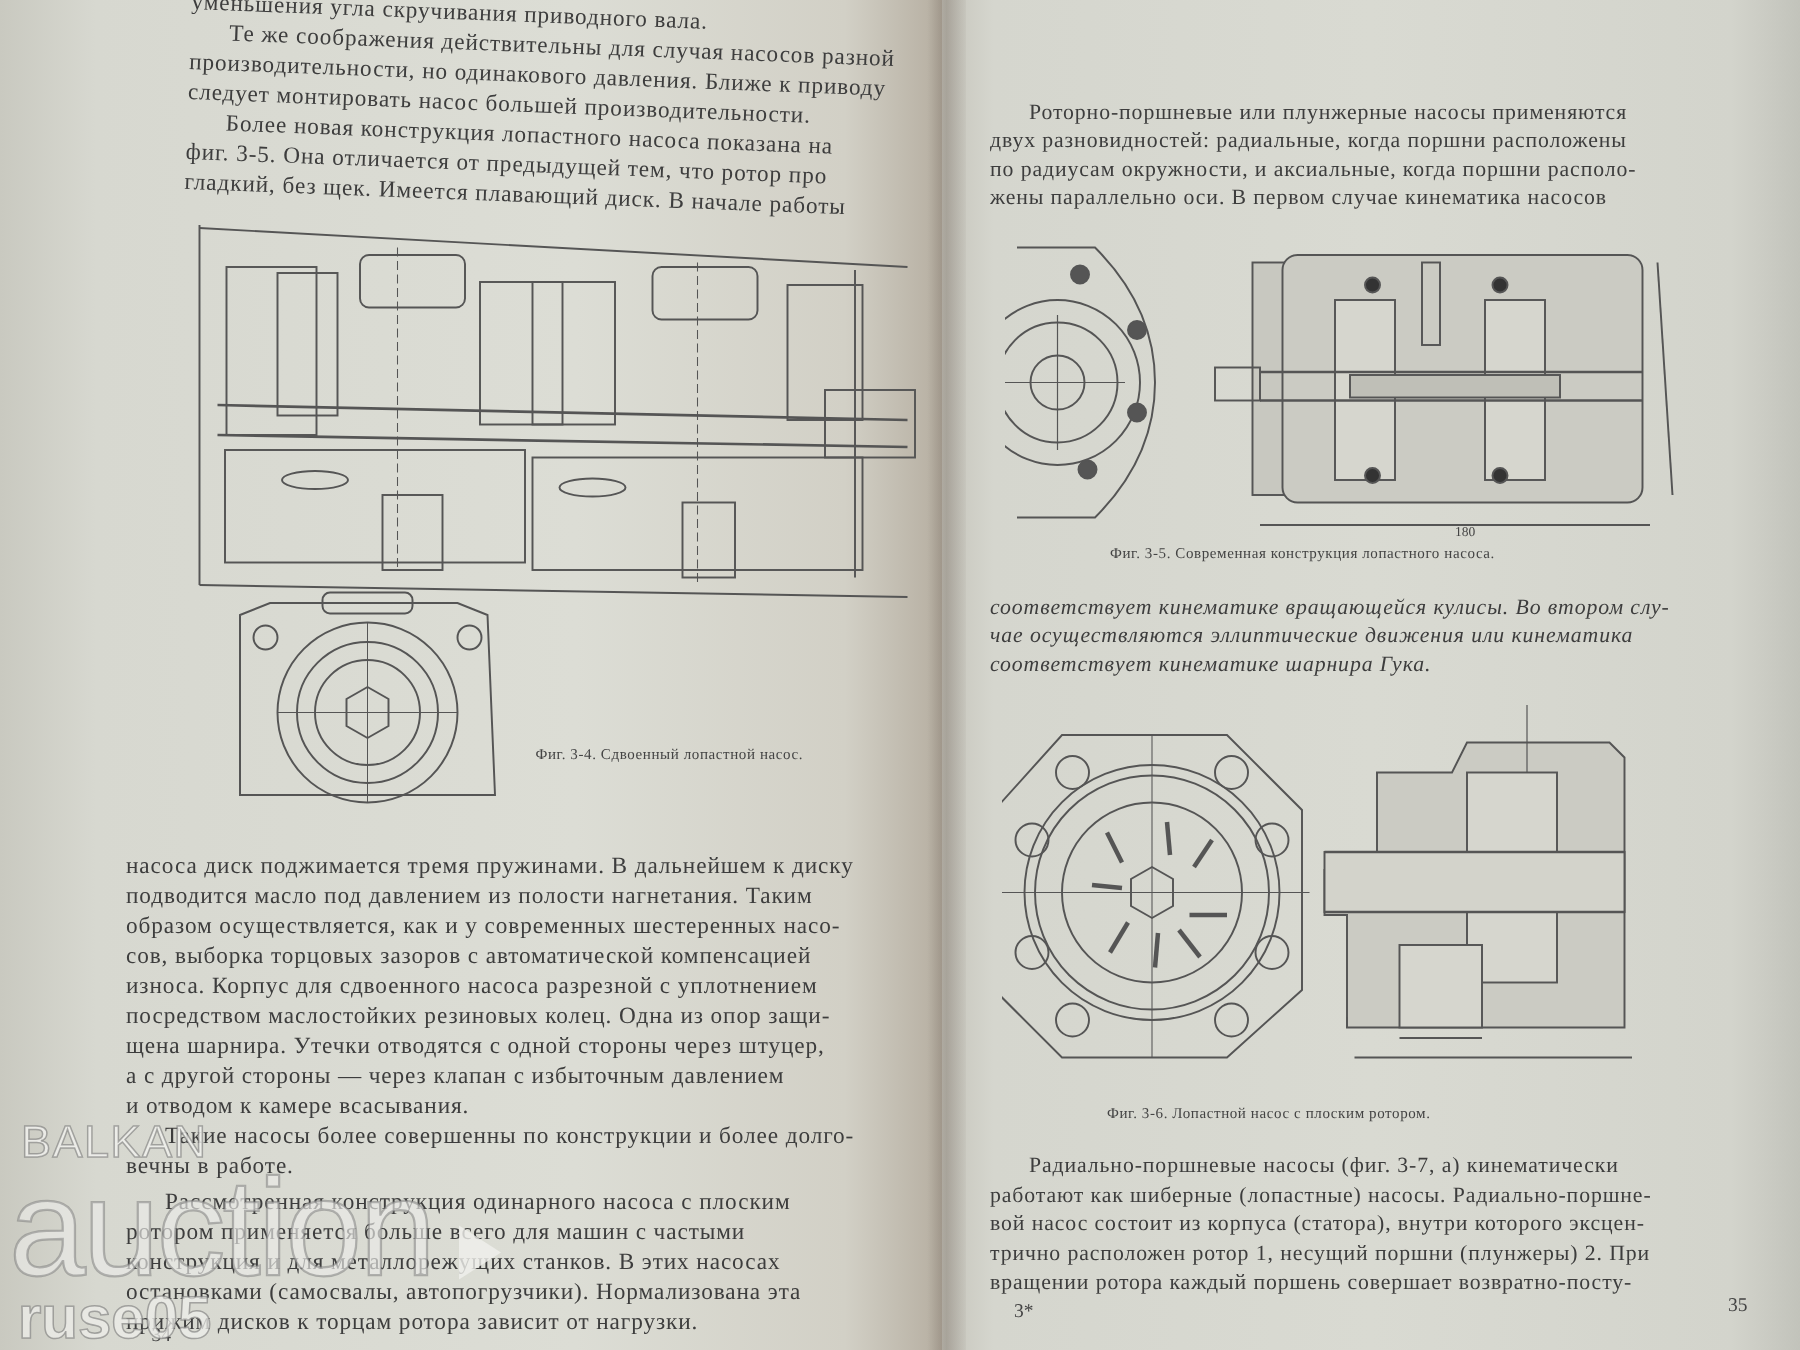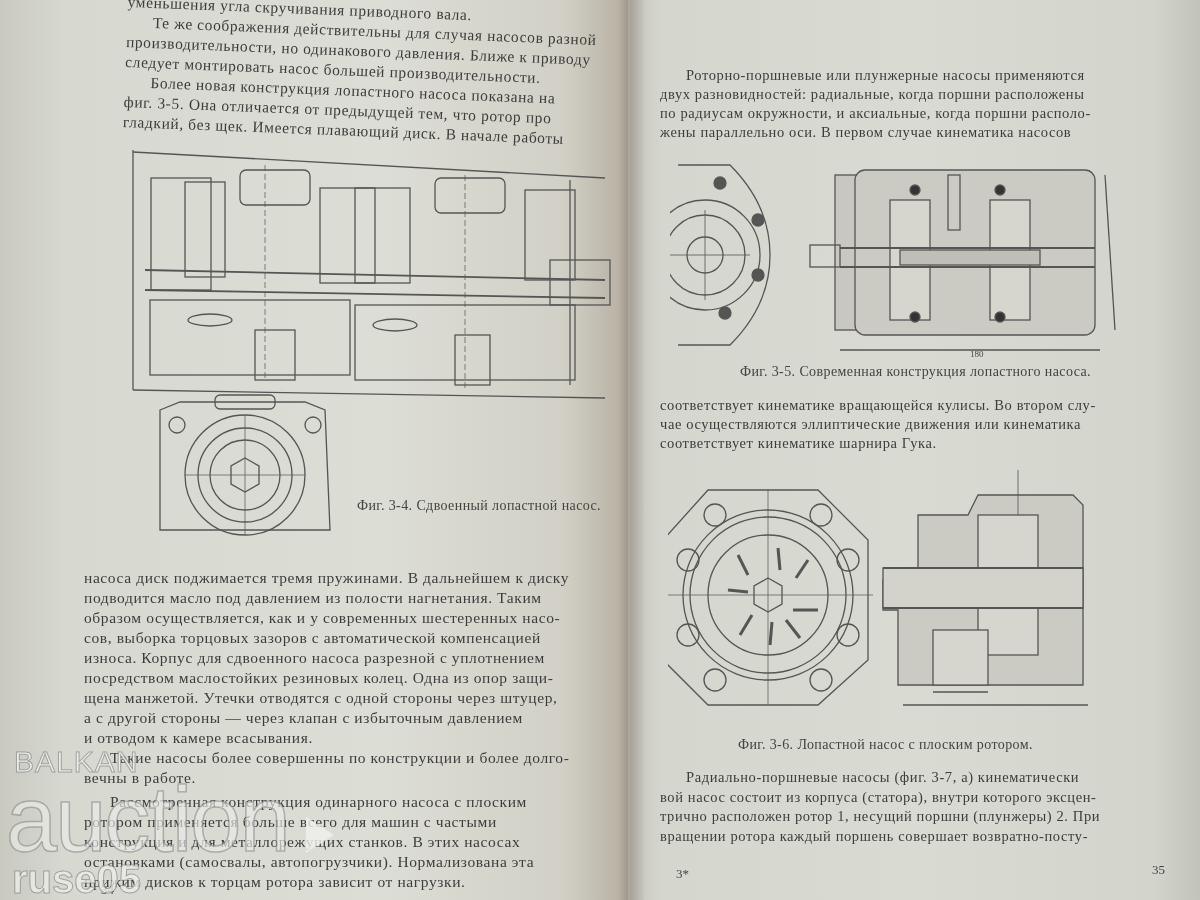--- a/index.html
+++ b/index.html
@@ -18,21 +18,21 @@
     background:linear-gradient(90deg,#c6c4bb 0%,#d5d6ce 6%,#d9dad2 50%,#d3d4cc 92%,#c2c3bb 100%);
   }
   .gutter {
     position:absolute; left:618px; top:0; width:26px; height:900px;
     background:linear-gradient(90deg,rgba(120,110,100,0.0),rgba(110,100,90,0.35),rgba(150,145,135,0.1));
   }
   .text { color:#3d3d3d; font-size:15.5px; line-height:20px; letter-spacing:0.6px; white-space:nowrap; }
   .para { position:absolute; }
   .para div { height:20px; overflow:hidden; }
   .indent { padding-left:26px; }
-  .caption { position:absolute; font-size:14px; color:#444; letter-spacing:0.4px; white-space:nowrap;text-align:right; }
+  .caption { position:absolute; font-size:10px; color:#444; letter-spacing:0.4px; white-space:nowrap;text-align:right; }
   .pagenum { position:absolute; font-size:13px; color:#444; }
   .figure { position:absolute; }
   .figure svg { display:block; }
   .watermark { position:absolute; left:6px; top:745px; pointer-events:none; }
   .wm-balkan { position:absolute; left:8px; top:0; font-family:"Liberation Sans",sans-serif; font-weight:normal; font-size:30px; color:rgba(240,240,236,0.85); -webkit-text-stroke:1px rgba(110,110,110,0.55); letter-spacing:1px; }
   .wm-auction { position:absolute; left:0; top:22px; font-family:"Liberation Sans",sans-serif; font-weight:normal; font-size:92px; color:rgba(235,235,232,0.65); -webkit-text-stroke:1.5px rgba(120,120,120,0.5); letter-spacing:-2px; }
   .wm-user { position:absolute; left:6px; top:112px; font-family:"Liberation Sans",sans-serif; font-weight:bold; font-size:40px; color:rgba(238,238,234,0.75); -webkit-text-stroke:1px rgba(110,110,110,0.55); }
   .wm-play { position:absolute; left:300px; top:72px; width:0; height:0; border-top:18px solid transparent; border-bottom:18px solid transparent; border-left:28px solid rgba(240,240,236,0.8); }
 </style>
 </head>
@@ -91,21 +91,21 @@
 
     <div class="caption" style="left:357px; top:498px;">Фиг. 3-4. Сдвоенный лопастной насос.</div>
 
     <div class="para text" style="left:84px; top:568px;">
       <div>насоса диск поджимается тремя пружинами. В дальнейшем к диску</div>
       <div>подводится масло под давлением из полости нагнетания. Таким</div>
       <div>образом осуществляется, как и у современных шестеренных насо-</div>
       <div>сов, выборка торцовых зазоров с автоматической компенсацией</div>
       <div>износа. Корпус для сдвоенного насоса разрезной с уплотнением</div>
       <div>посредством маслостойких резиновых колец. Одна из опор защи-</div>
-      <div>щена манжетой. Утечки отводятся с одной стороны через штуцер,</div>
+      <div>щена шарнира. Утечки отводятся с одной стороны через штуцер,</div>
       <div>а с другой стороны — через клапан с избыточным давлением</div>
       <div>и отводом к камере всасывания.</div>
       <div class="indent">Такие насосы более совершенны по конструкции и более долго-</div>
       <div>вечны в работе.</div>
       <div class="indent" style="margin-top:4px">Рассмотренная конструкция одинарного насоса с плоским</div>
       <div>ротором применяется больше всего для машин с частыми</div>
       <div>конструкция и для металлорежущих станков. В этих насосах</div>
       <div>остановками (самосвалы, автопогрузчики). Нормализована эта</div>
       <div>прижим дисков к торцам ротора зависит от нагрузки.</div>
     </div>
@@ -148,21 +148,21 @@
         <circle cx="330" cy="172" r="5" fill="#333"></circle>
         <rect x="278" y="30" width="12" height="55"></rect>
         <line x1="170" y1="205" x2="430" y2="205"></line>
         <line x1="435" y1="30" x2="445" y2="185"></line>
         <text x="300" y="212" font-size="9" fill="#444" stroke="none">180</text>
       </svg>
     </div>
 
     <div class="caption" style="left:112px; top:364px;">Фиг. 3-5. Современная конструкция лопастного насоса.</div>
 
-    <div class="para text" style="left:32px; top:396px; font-size:14.5px; line-height:19px;">
+    <div class="para text" style="left:32px; top:396px; font-size:14.5px; line-height:19px;font-style:italic;">
       <div style="height:19px">соответствует кинематике вращающейся кулисы. Во втором слу-</div>
       <div style="height:19px">чае осуществляются эллиптические движения или кинематика</div>
       <div style="height:19px">соответствует кинематике шарнира Гука.</div>
     </div>
 
     <div class="figure" style="left:40px; top:460px;">
       <svg width="470" height="275" viewBox="0 0 470 275" fill="none" stroke="#555" stroke-width="1.3">
         <polygon points="40,30 150,30 200,80 200,200 150,245 40,245 -5,200 -5,80"></polygon>
         <circle cx="100" cy="135" r="85"></circle>
         <circle cx="100" cy="135" r="78"></circle>
@@ -197,20 +197,21 @@
         <line x1="235" y1="245" x2="420" y2="245"></line>
         <line x1="265" y1="232" x2="320" y2="232"></line>
         <line x1="350" y1="10" x2="350" y2="55" stroke-width="0.8"></line>
       </svg>
     </div>
 
     <div class="caption" style="left:110px; top:737px;">Фиг. 3-6. Лопастной насос с плоским ротором.</div>
 
     <div class="para text" style="left:32px; top:768px; font-size:14.5px; line-height:19.5px;">
       <div class="indent" style="height:19.5px">Радиально-поршневые насосы (фиг. 3-7, а) кинематически</div>
+      <div style="height:19.5px">работают как шиберные (лопастные) насосы. Радиально-поршне-</div>
       <div style="height:19.5px">вой насос состоит из корпуса (статора), внутри которого эксцен-</div>
       <div style="height:19.5px">трично расположен ротор 1, несущий поршни (плунжеры) 2. При</div>
       <div style="height:19.5px">вращении ротора каждый поршень совершает возвратно-посту-</div>
     </div>
 
     <div class="pagenum" style="left:48px; top:866px;">3*</div>
     <div class="pagenum" style="left:524px; top:862px;">35</div>
   </div>
 
   <div class="gutter"></div>

